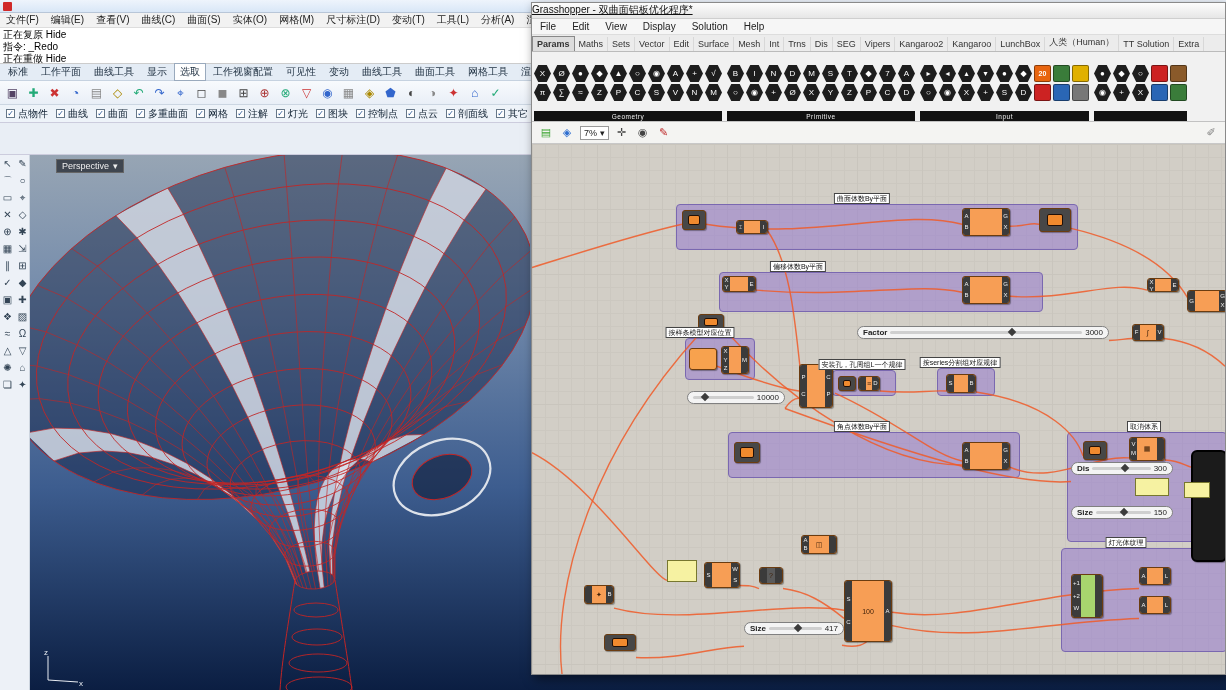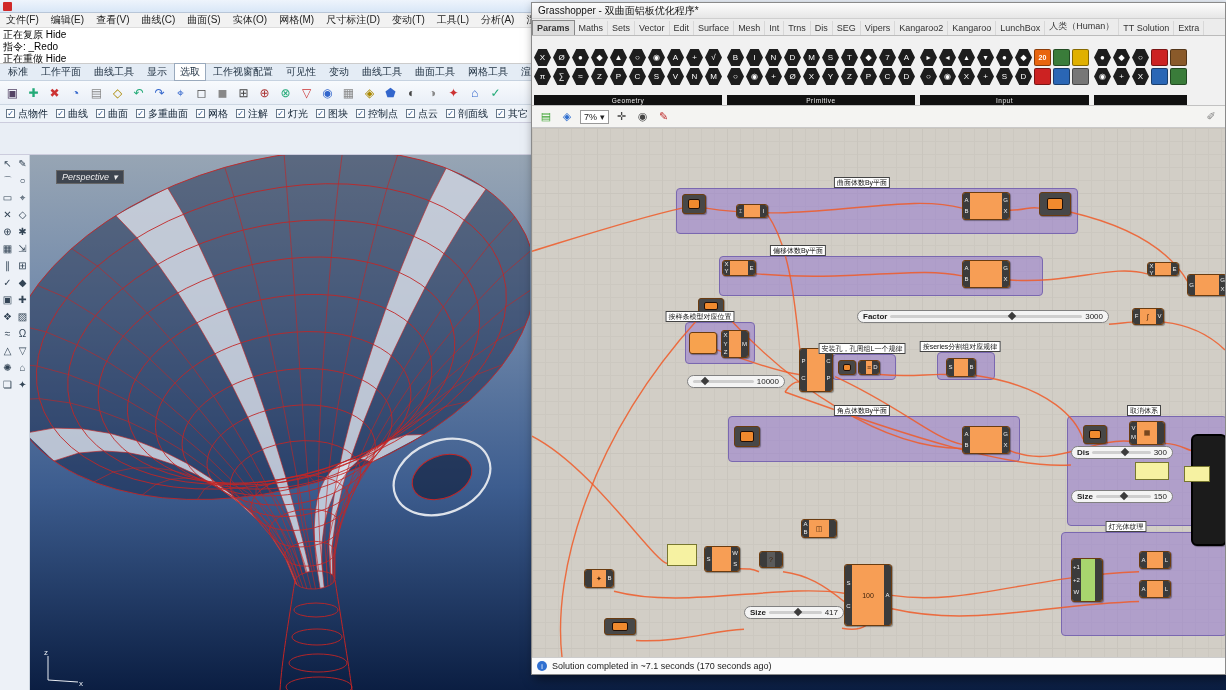--- a/index.html
+++ b/index.html
@@ -19,26 +19,26 @@
   .r-tools{height:24px;background:linear-gradient(#f8fafd,#e9eff7);display:flex;align-items:center;gap:2px;padding-left:3px;border-bottom:1px solid #ccd6e2;}
   .r-ico{width:19px;height:19px;display:flex;align-items:center;justify-content:center;font-size:12px;}
   .r-filters{height:18px;background:#eef3f9;display:flex;align-items:center;font-size:10px;gap:8px;padding-left:6px;border-bottom:1px solid #ccd;color:#123;}
   .chk{display:flex;align-items:center;gap:3px;}
   .box{width:9px;height:9px;border:1px solid #678;background:#fff;font-size:8px;line-height:8px;color:#1d4d8f;text-align:center;}
   .r-strip{position:absolute;top:123px;left:0;right:0;height:32px;background:#e9eef5;border-bottom:1px solid #ccd;}
   #palette{position:absolute;top:155px;left:0;width:30px;bottom:0;background:#edf1f7;display:grid;grid-template-columns:15px 15px;align-content:start;border-right:1px solid #cdd5df;}
   .p-ico{width:15px;height:17px;font-size:10px;display:flex;align-items:center;justify-content:center;color:#345;}
   #vp{position:absolute;top:155px;left:30px;right:0;bottom:0;background:linear-gradient(#97a5b4 0%,#728aab 28%,#3d5d8f 62%,#0b1e42 100%);}
   #funnel{position:absolute;left:0;top:0;}
-  .vp-label{position:absolute;left:26px;top:15px;background:#3f4650;color:#eee;font-size:9px;padding:1px 5px;border:1px solid #666;display:flex;gap:4px;align-items:center;font-style:italic;}
+  .vp-label{position:absolute;left:26px;top:4px;background:#3f4650;color:#eee;font-size:9px;padding:1px 5px;border:1px solid #666;display:flex;gap:4px;align-items:center;}
   .gizmo{position:absolute;left:10px;bottom:2px;}
 
   
   #gh{position:absolute;left:531px;top:2px;width:695px;height:673px;background:#f0f0f0;border:1px solid #8a8a8a;box-shadow:3px 4px 10px rgba(0,0,0,.5);display:flex;flex-direction:column;}
-  .g-title{height:16px;font-size:10px;display:flex;align-items:center;padding-left:6px;background:linear-gradient(#fdfdfd,#e6e6e6);border-bottom:1px solid #cfcfcf;color:#111;}
+  .g-title{height:16px;font-size:10px;display:flex;background:linear-gradient(#fdfdfd,#e6e6e6);border-bottom:1px solid #cfcfcf;color:#111;text-decoration:underline;}
   .g-menu{height:16px;display:flex;align-items:center;font-size:10px;background:#f6f6f6;border-bottom:1px solid #ddd;color:#222;}
   .g-menu span{padding:0 8px;}
   .g-tabs{height:17px;display:flex;align-items:flex-end;font-size:9px;background:#ececec;border-bottom:1px solid #bbb;overflow:hidden;white-space:nowrap;color:#333;}
   .g-tab{padding:2px 4px;border-right:1px solid #d8d8d8;}
   .g-tab.active{background:#dcdcdc;border:1px solid #888;border-bottom:none;font-weight:bold;}
   .g-palette{height:70px;background:#f1f1f1;display:flex;gap:5px;padding:3px 2px 0;border-bottom:1px solid #c2c2c2;overflow:hidden;}
   .sec{display:flex;flex-direction:column;}
   .sec-rows{flex:1;display:flex;flex-direction:column;gap:2px;justify-content:center;}
   .hrow{display:flex;gap:2px;}
   .hex{width:17px;height:17px;background:#1d1d1d;clip-path:polygon(25% 0,75% 0,100% 50%,75% 100%,25% 100%,0 50%);color:#fff;font-size:8px;display:flex;align-items:center;justify-content:center;flex:0 0 auto;}
@@ -294,20 +294,28 @@
       <text x="4" y="7" fill="#e8ecf2" font-size="8">z</text>
       <text x="39" y="38" fill="#e8ecf2" font-size="8">x</text>
     </svg>
   </div>
 </div>
 
 <div id="gh">
   <div class="g-title">
     <span>Grasshopper - 双曲面铝板优化程序*</span>
   </div>
+  <div class="g-menu" id="g-menus">
+      <span>File</span>
+      <span>Edit</span>
+      <span>View</span>
+      <span>Display</span>
+      <span>Solution</span>
+      <span>Help</span>
+    </div>
   <div class="g-tabs" id="g-tabs">
       <span class="g-tab active">Params</span>
       <span class="g-tab">Maths</span>
       <span class="g-tab">Sets</span>
       <span class="g-tab">Vector</span>
       <span class="g-tab">Edit</span>
       <span class="g-tab">Surface</span>
       <span class="g-tab">Mesh</span>
       <span class="g-tab">Int</span>
       <span class="g-tab">Trns</span>
@@ -733,17 +741,13 @@
         <span class="sl-val">150</span>
       </div>
       <div class="gh-slider" style="left: 212px; top: 478px; width: 100px;">
         <span class="sl-label">Size</span>
         <div class="sl-track">
           <div class="sl-handle" style="left: 50%;"></div>
         </div>
         <span class="sl-val">417</span>
       </div>
     </div>
-  <div class="g-status">
-    <span class="info">i</span>
-    <span>Solution completed in ~7.1 seconds (170 seconds ago)</span>
-  </div>
 </div>
 
 </body></html>

